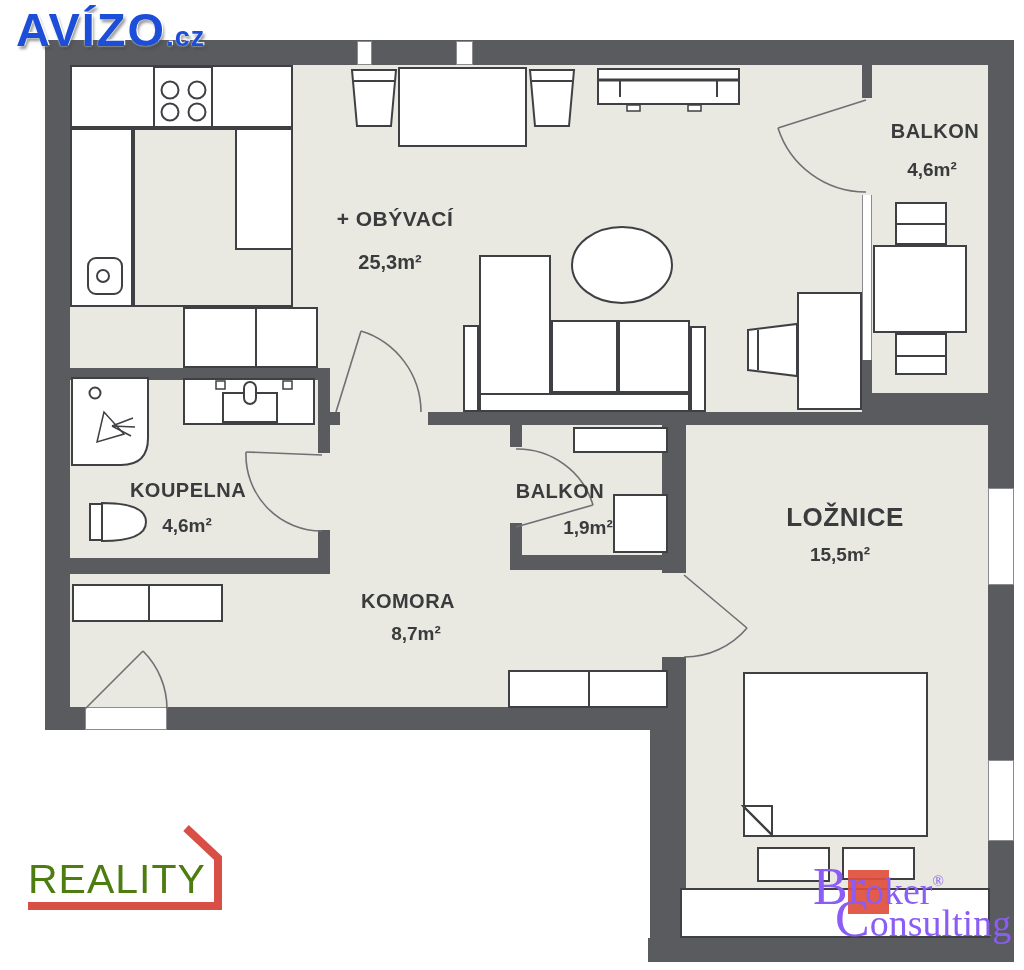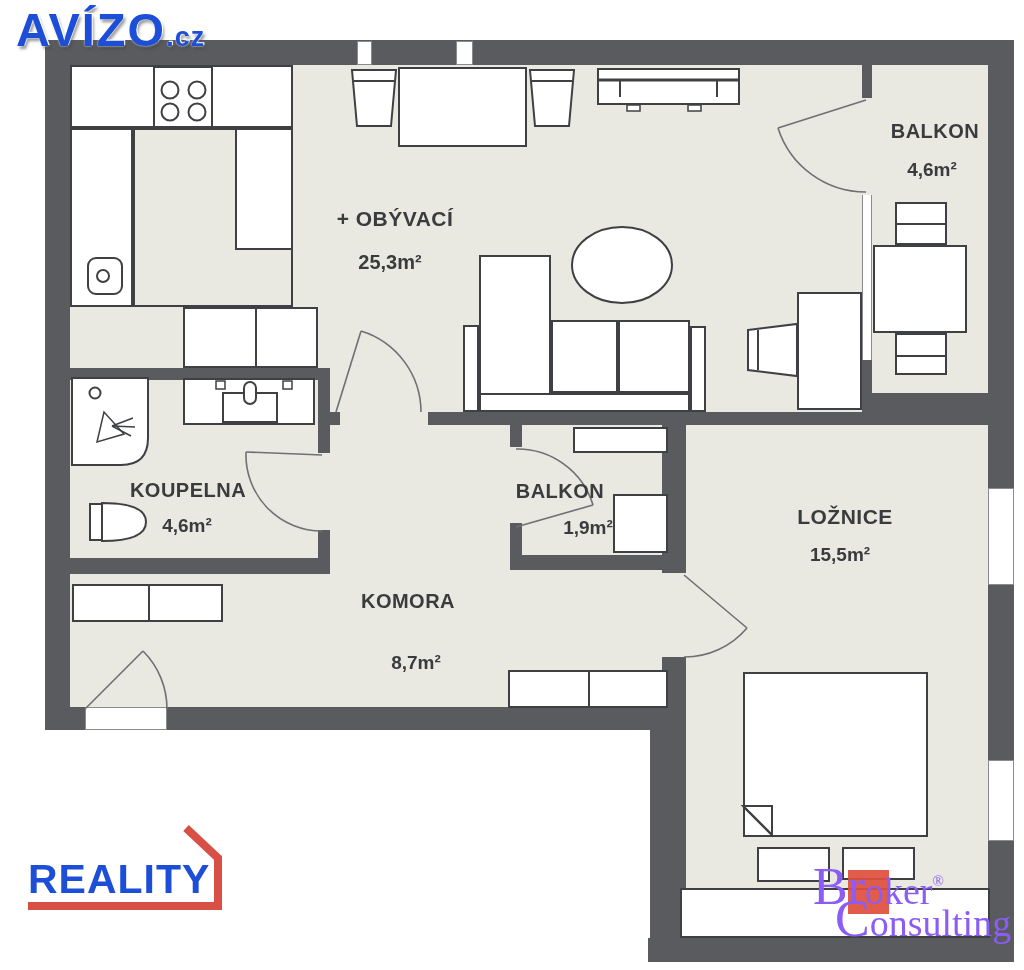--- a/index.html
+++ b/index.html
@@ -23,21 +23,21 @@
   .label{position:absolute;z-index:7;color:var(--label);font-weight:bold;white-space:nowrap;
          transform:translate(-50%,-50%);letter-spacing:0.5px;}
   .area{font-weight:600;letter-spacing:0;}
   
   .avizo{position:absolute;left:16px;top:2px;z-index:9;font-weight:900;font-size:47px;
          color:#1d4ed8;letter-spacing:2px;
          text-shadow:0 0 2px #fff,1px -1px 0 #ffffff,2px 3px 3px rgba(70,70,70,.55);}
   .avizo .cz{font-size:27px;font-weight:900;letter-spacing:1px;}
   
   .rs{position:absolute;left:0;top:818px;width:260px;height:150px;z-index:9;}
-  .rs .l1{position:absolute;left:28px;top:38px;font-size:41px;font-weight:bold;color:#1d4ed8;letter-spacing:1px;}
+  .rs .l1{position:absolute;left:28px;top:38px;font-size:41px;font-weight:normal;color:#4d7c0f;letter-spacing:1px;}
   .rs .l2{position:absolute;left:28px;top:92px;font-size:41px;font-weight:bold;color:#4b4b4d;letter-spacing:1px;}
   .rs .cz{font-size:33px;color:var(--reality-red);letter-spacing:0;}
   
   .bc{position:absolute;left:805px;top:860px;width:215px;height:105px;z-index:9;
       font-family:"Liberation Serif",serif;color:#8b5cf6;}
   .bc .sq{position:absolute;left:43px;top:10px;width:41px;height:44px;background:var(--broker-red);opacity:.92;}
   .bc .t1{position:absolute;left:8px;top:8px;font-size:38px;}
   .bc .t1 .big{font-size:52px;line-height:38px;}
   .bc .reg{font-size:15px;vertical-align:18px;}
   .bc .t2{position:absolute;left:30px;top:40px;font-size:38px;}
@@ -224,23 +224,23 @@
   <div class="label" style="left:935px;top:131px;font-size:20px;">BALKON</div>
   <div class="label area" style="left:932px;top:170px;font-size:19px;">4,6m²</div>
 
   <div class="label" style="left:188px;top:490px;font-size:20px;">KOUPELNA</div>
   <div class="label area" style="left:187px;top:526px;font-size:19px;">4,6m²</div>
 
   <div class="label" style="left:560px;top:491px;font-size:20px;">BALKON</div>
   <div class="label area" style="left:588px;top:528px;font-size:19px;">1,9m²</div>
 
   <div class="label" style="left:408px;top:601px;font-size:20px;">KOMORA</div>
-  <div class="label area" style="left:416px;top:634px;font-size:19px;margin-top:29px;">8,7m²</div>
-
-  <div class="label" style="left:845px;top:517px;font-size:21px;">LOŽNICE</div>
+  <div class="label area" style="left:416px;top:634px;font-size:19px;">8,7m²</div>
+
+  <div class="label" style="left:845px;top:517px;font-size:26px;">LOŽNICE</div>
   <div class="label area" style="left:840px;top:555px;font-size:19px;">15,5m²</div>
 
   <div class="avizo">
     <span>AVÍZO</span><span class="cz">.cz</span>
   </div>
 
   <div class="rs">
     <svg width="260" height="150">
       <polyline points="28,88 218,88 218,40 186,10" fill="none" stroke="#d85045" stroke-width="8"></polyline>
     </svg>

